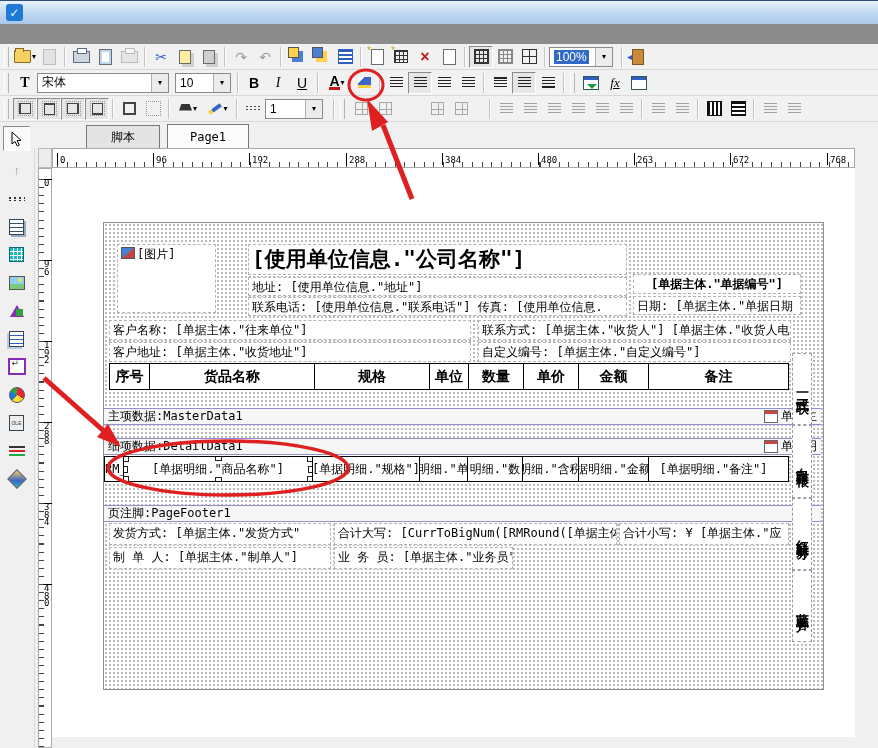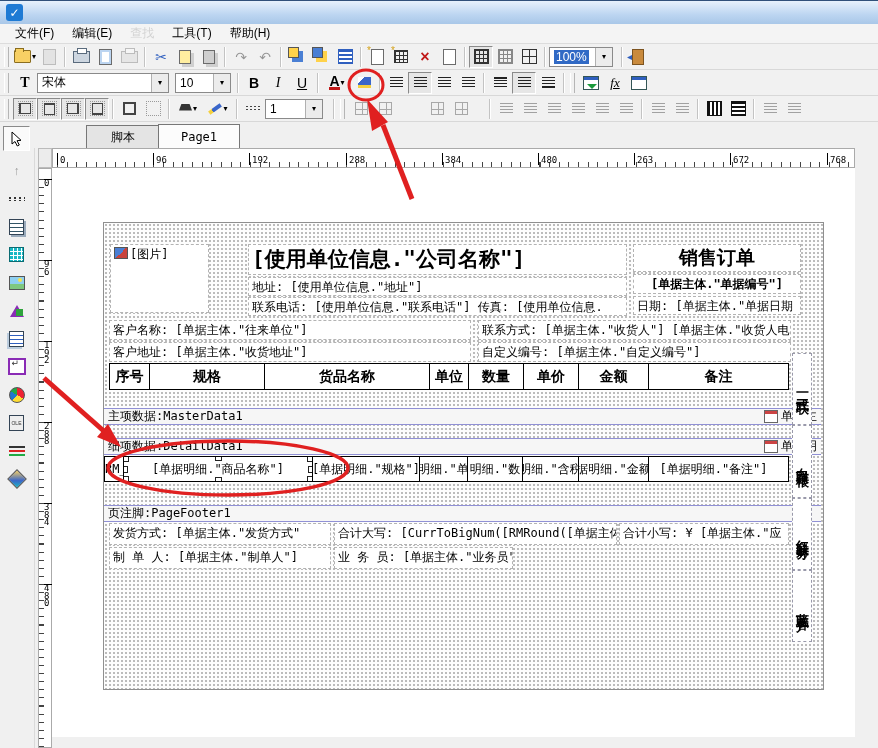--- a/index.html
+++ b/index.html
@@ -67,21 +67,21 @@
           repeating-linear-gradient(transparent 0 4px,#888 4px 5px);}
 
   
   .workspace{left:0;top:122px;width:878px;height:626px;background:#f0f0f0;}
   .toolbox{left:0;top:0;width:34px;height:626px;background:#f0f0f0;border-right:1px solid #dadada;}
   .tool{position:absolute;left:3px;width:27px;height:25px;display:flex;align-items:center;justify-content:center;}
   .tool.pressed{border:1px solid;border-color:#8a8a8a #fff #fff #8a8a8a;background:#fafafa;box-sizing:border-box;}
   .tabrow{left:34px;top:0;width:844px;height:26px;background:#f0f0f0;}
   .tab{position:absolute;top:3px;height:22px;border:1px solid #777;border-bottom:none;background:#e4e4e4;
      display:flex;align-items:center;justify-content:center;font-family:"DejaVu Sans Mono",monospace;font-size:12px;}
-  .tab.active{background:#fcfcfc;height:23px;top:2px;}
+  .tab.active{background:#fcfcfc;height:23px;top:2px;margin-left:9px;}
   .ruler-corner{left:38px;top:26px;width:14px;height:20px;background:#ececec;border:1px solid #bbb;box-sizing:border-box;}
   .hruler{left:52px;top:26px;width:803px;height:20px;background:#fff;border:1px solid #aaa;box-sizing:border-box;
      background-image:repeating-linear-gradient(90deg,#444 0 1px,transparent 1px 9.65px);
      background-size:100% 5px;background-position:4px 100%;background-repeat:no-repeat;}
   .hlab{position:absolute;bottom:2px;font-size:9px;font-family:"DejaVu Sans Mono",monospace;border-left:1px solid #000;
      padding-left:2px;height:12px;line-height:14px;}
   .vruler{left:38px;top:46px;width:14px;height:580px;background:#fff;border:1px solid #aaa;box-sizing:border-box;
      background-image:repeating-linear-gradient(#444 0 1px,transparent 1px 8.1px);
      background-size:5px 100%;background-position:0 10px;background-repeat:no-repeat;}
   .vlab{position:absolute;left:5px;width:8px;font-size:9px;line-height:7.5px;word-break:break-all;
@@ -144,27 +144,20 @@
 <body>
 
 <div id="app">
 
   <div class="abs titlebar">
     <div class="appicon">
         <span>✓</span>
       </div>
   </div>
 
-  <div class="abs menubar">
-    <span class="menuitem">文件(F)</span>
-    <span class="menuitem">编辑(E)</span>
-    <span class="menuitem dis">查找</span>
-    <span class="menuitem">工具(T)</span>
-    <span class="menuitem">帮助(H)</span>
-  </div>
 
   <div class="abs toolbar" style="top:44px;">
     <span class="grip"></span>
     <span class="tb">
         <span class="i-folder"></span>
         <span class="caret">▾</span>
       </span>
     <span class="tb dis">
         <span class="i-page" style="background:#cfcfcf;"></span>
       </span>
@@ -489,39 +482,38 @@
       <span class="vlab" style="top:172px;">192</span>
       <span class="vlab" style="top:253px;">288</span>
       <span class="vlab" style="top:334px;">384</span>
       <span class="vlab" style="top:415px;">480</span>
     </div>
 
     <div class="abs canvas">
       <div class="page">
 
 
-        <div class="cell" style="left:6px;top:21px;width:99px;height:69px;">
+        <div class="cell" style="left:13px;top:21px;width:99px;height:69px;">
           <span class="imgic"></span><span>[图片]</span>
         </div>
         <div class="cell" style="left:144px;top:21px;width:379px;height:31px;font-size:21px;font-weight:bold;line-height:1.25;">[使用单位信息."公司名称"]</div>
         <div class="cell" style="left:144px;top:54px;width:379px;height:19px;">地址: [使用单位信息."地址"]</div>
         <div class="cell" style="left:144px;top:74px;width:379px;height:19px;">联系电话: [使用单位信息."联系电话"] 传真: [使用单位信息.</div>
-        <div class="cell" style="left:529px;top:21px;width:168px;height:28px;font-size:19px;font-weight:bold;text-align:center;line-height:1.2;">销售订单</div>
         <div class="cell" style="left:529px;top:51px;width:168px;height:20px;font-weight:bold;text-align:center;">[单据主体."单据编号"]</div>
         <div class="cell" style="left:529px;top:73px;width:168px;height:19px;">日期: [单据主体."单据日期</div>
 
         <div class="cell" style="left:5px;top:97px;width:362px;height:20px;">客户名称: [单据主体."往来单位"]</div>
         <div class="cell" style="left:374px;top:97px;width:313px;height:20px;">联系方式: [单据主体."收货人"] [单据主体."收货人电</div>
         <div class="cell" style="left:5px;top:119px;width:362px;height:20px;">客户地址: [单据主体."收货地址"]</div>
         <div class="cell" style="left:374px;top:119px;width:313px;height:20px;">自定义编号: [单据主体."自定义编号"]</div>
 
         <div class="row thead" style="left:5px;top:140px;width:680px;height:27px;">
           <span class="c" style="width:40px;">序号</span>
+          <span class="c" style="width:165px;">货品名称</span>
           <span class="c" style="width:115px;">规格</span>
-          <span class="c" style="width:165px;">货品名称</span>
           <span class="c" style="width:39px;">单位</span>
           <span class="c" style="width:55px;">数量</span>
           <span class="c" style="width:55px;">单价</span>
           <span class="c" style="width:70px;">金额</span>
           <span class="c" style="width:139px;">备注</span>
         </div>
 
         <div class="bandstrip" style="top:185px;">
           <span>主项数据:MasterData1</span>
           <span class="bandds">

